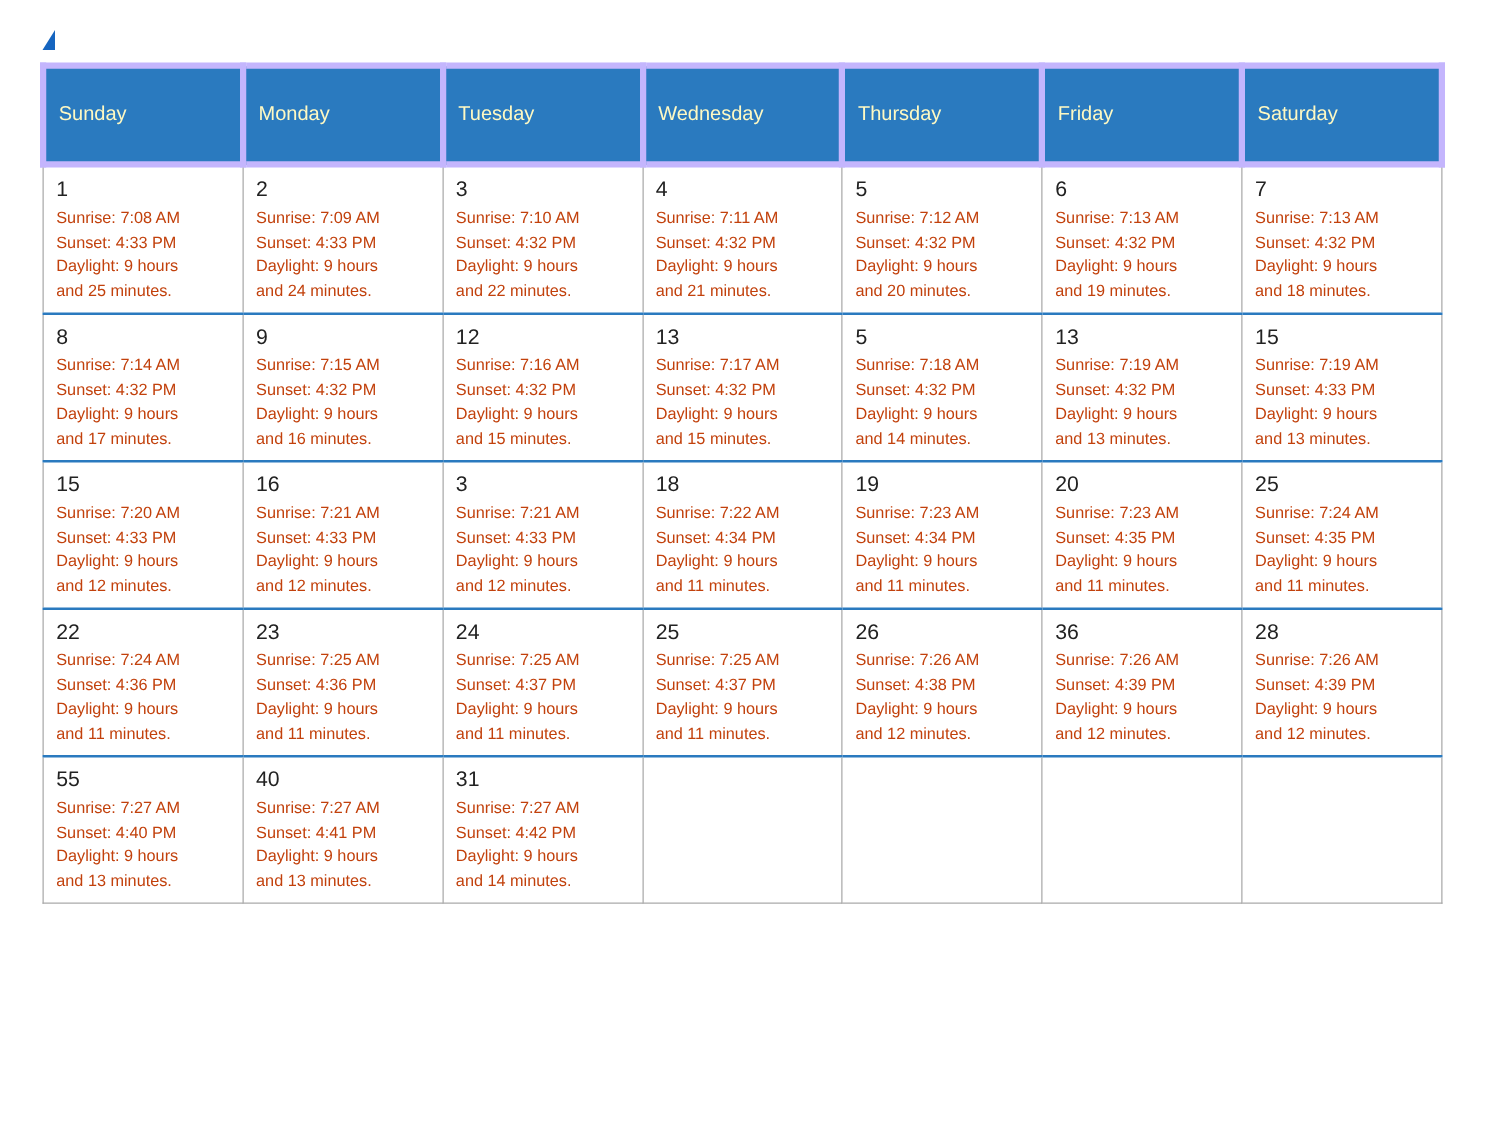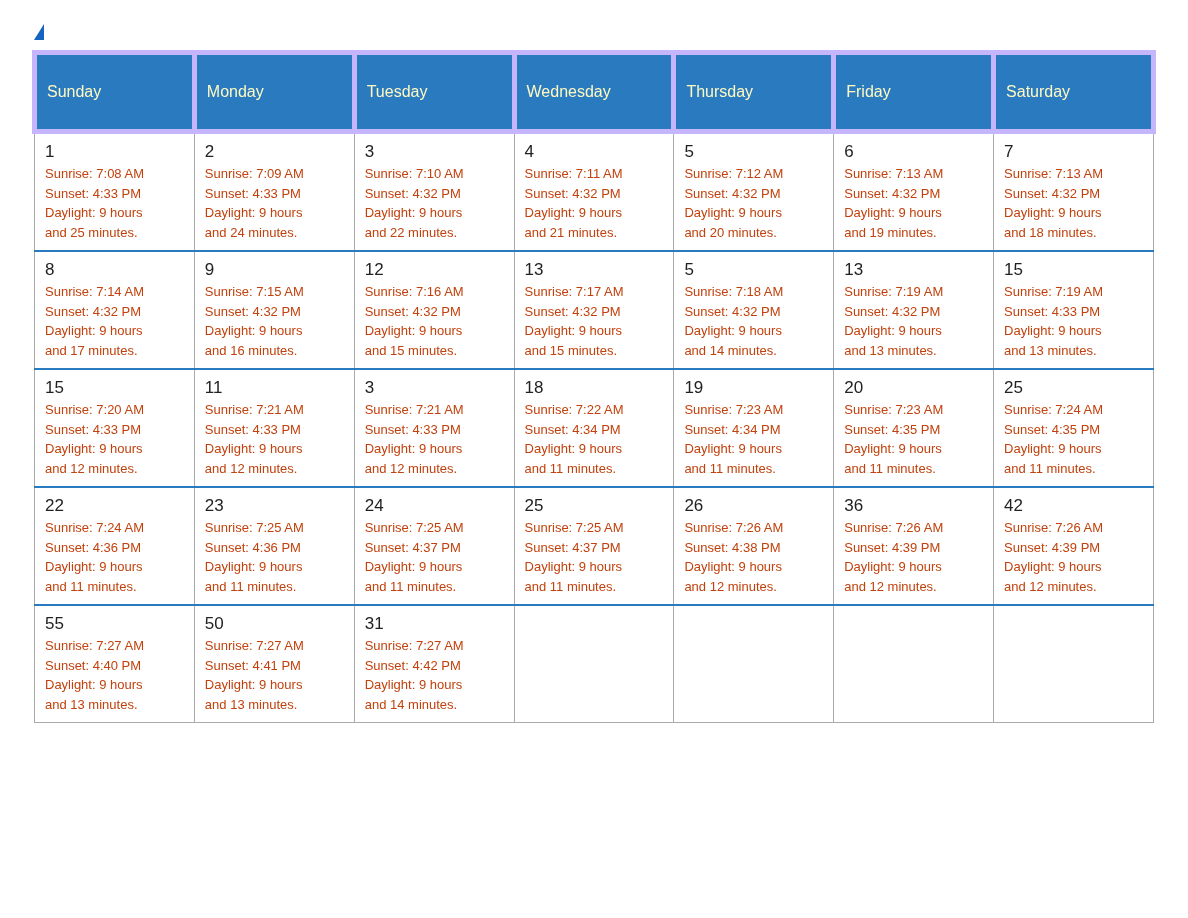--- a/index.html
+++ b/index.html
@@ -190,21 +190,21 @@
         <span class="day-num">15</span>
         <span class="day-info">Sunrise: 7:19 AM<br>Sunset: 4:33 PM<br>Daylight: 9 hours<br>and 13 minutes.</span>
       </td>
       </tr>
       <tr class="row-divider">
         <td>
         <span class="day-num">15</span>
         <span class="day-info">Sunrise: 7:20 AM<br>Sunset: 4:33 PM<br>Daylight: 9 hours<br>and 12 minutes.</span>
       </td>
         <td>
-        <span class="day-num">11</span>
+        <span class="day-num">16</span>
         <span class="day-info">Sunrise: 7:21 AM<br>Sunset: 4:33 PM<br>Daylight: 9 hours<br>and 12 minutes.</span>
       </td>
         <td>
         <span class="day-num">3</span>
         <span class="day-info">Sunrise: 7:21 AM<br>Sunset: 4:33 PM<br>Daylight: 9 hours<br>and 12 minutes.</span>
       </td>
         <td>
         <span class="day-num">18</span>
         <span class="day-info">Sunrise: 7:22 AM<br>Sunset: 4:34 PM<br>Daylight: 9 hours<br>and 11 minutes.</span>
       </td>
@@ -240,31 +240,31 @@
       </td>
         <td>
         <span class="day-num">26</span>
         <span class="day-info">Sunrise: 7:26 AM<br>Sunset: 4:38 PM<br>Daylight: 9 hours<br>and 12 minutes.</span>
       </td>
         <td>
         <span class="day-num">36</span>
         <span class="day-info">Sunrise: 7:26 AM<br>Sunset: 4:39 PM<br>Daylight: 9 hours<br>and 12 minutes.</span>
       </td>
         <td>
-        <span class="day-num">42</span>
+        <span class="day-num">28</span>
         <span class="day-info">Sunrise: 7:26 AM<br>Sunset: 4:39 PM<br>Daylight: 9 hours<br>and 12 minutes.</span>
       </td>
       </tr>
       <tr class="row-divider">
         <td>
         <span class="day-num">55</span>
         <span class="day-info">Sunrise: 7:27 AM<br>Sunset: 4:40 PM<br>Daylight: 9 hours<br>and 13 minutes.</span>
       </td>
         <td>
-        <span class="day-num">50</span>
+        <span class="day-num">40</span>
         <span class="day-info">Sunrise: 7:27 AM<br>Sunset: 4:41 PM<br>Daylight: 9 hours<br>and 13 minutes.</span>
       </td>
         <td>
         <span class="day-num">31</span>
         <span class="day-info">Sunrise: 7:27 AM<br>Sunset: 4:42 PM<br>Daylight: 9 hours<br>and 14 minutes.</span>
       </td>
         <td class="empty-cell"></td>
         <td class="empty-cell"></td>
         <td class="empty-cell"></td>
         <td class="empty-cell"></td>

